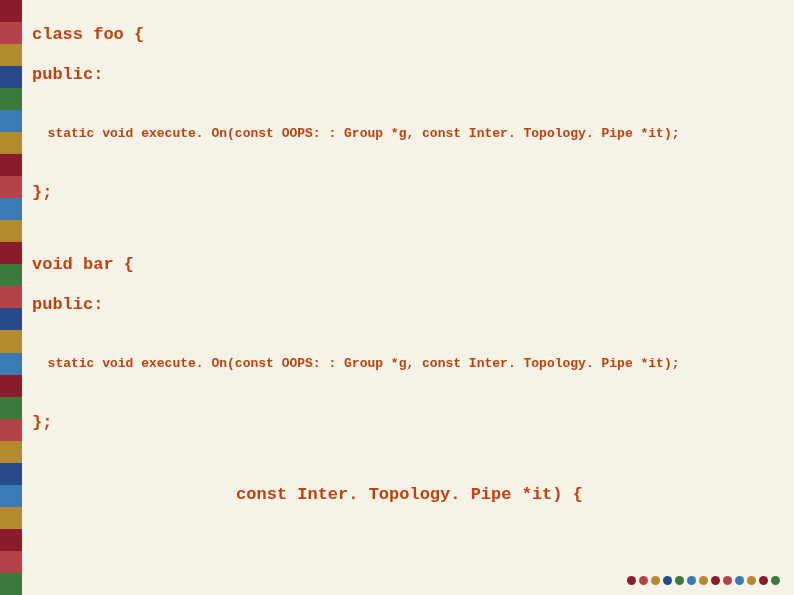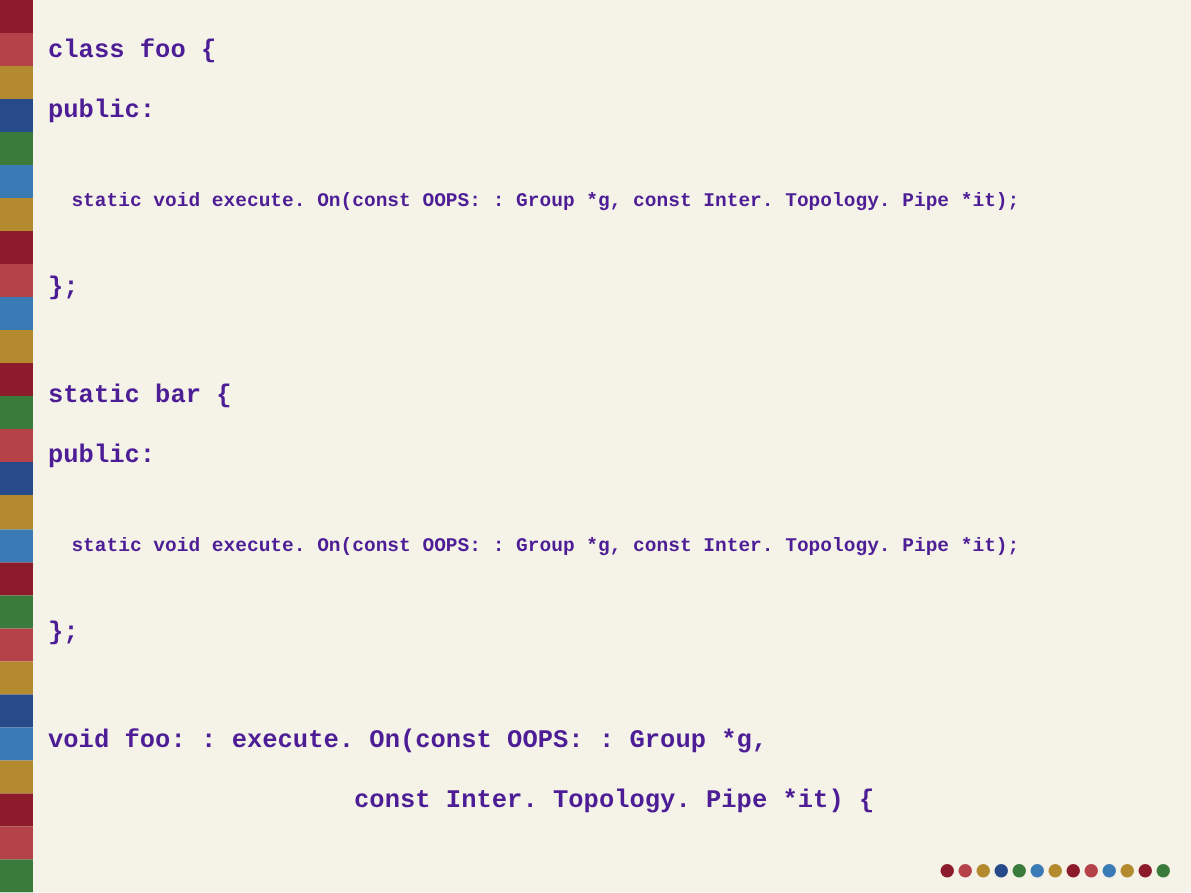--- a/index.html
+++ b/index.html
@@ -29,21 +29,21 @@
   .stripe-cell {
     flex: 1;
   }
   .content {
     position: absolute;
     left: 32px;
     top: 6px;
     right: 10px;
     bottom: 30px;
     font-family: "Courier New", Courier, monospace;
-    color: #4c1d95;
+    color: #c2410c;
     white-space: pre;
   }
   .line-lg {
     font-size: 17px;
     font-weight: bold;
     line-height: 22px;
   }
   .line-sm {
     font-size: 13px;
     font-weight: bold;
@@ -104,28 +104,27 @@
     </div>
 
   <div class="content">
 <div class="line-lg">class foo {</div>
 <div class="line-lg">public:</div>
 <div class="gap-sm"></div>
 <div class="line-sm">  static void execute. On(const OOPS: : Group *g, const Inter. Topology. Pipe *it);</div>
 <div class="gap-sm"></div>
 <div class="line-lg">};</div>
 <div class="gap"></div>
-<div class="line-lg">static bar {</div>
+<div class="line-lg">void bar {</div>
 <div class="line-lg">public:</div>
 <div class="gap-sm"></div>
 <div class="line-sm">  static void execute. On(const OOPS: : Group *g, const Inter. Topology. Pipe *it);</div>
 <div class="gap-sm"></div>
 <div class="line-lg">};</div>
 <div class="gap"></div>
-<div class="line-lg">void foo: : execute. On(const OOPS: : Group *g,</div>
 <div class="line-lg">                    const Inter. Topology. Pipe *it) {</div>
 
 
 
 
 
 
 
 
 

